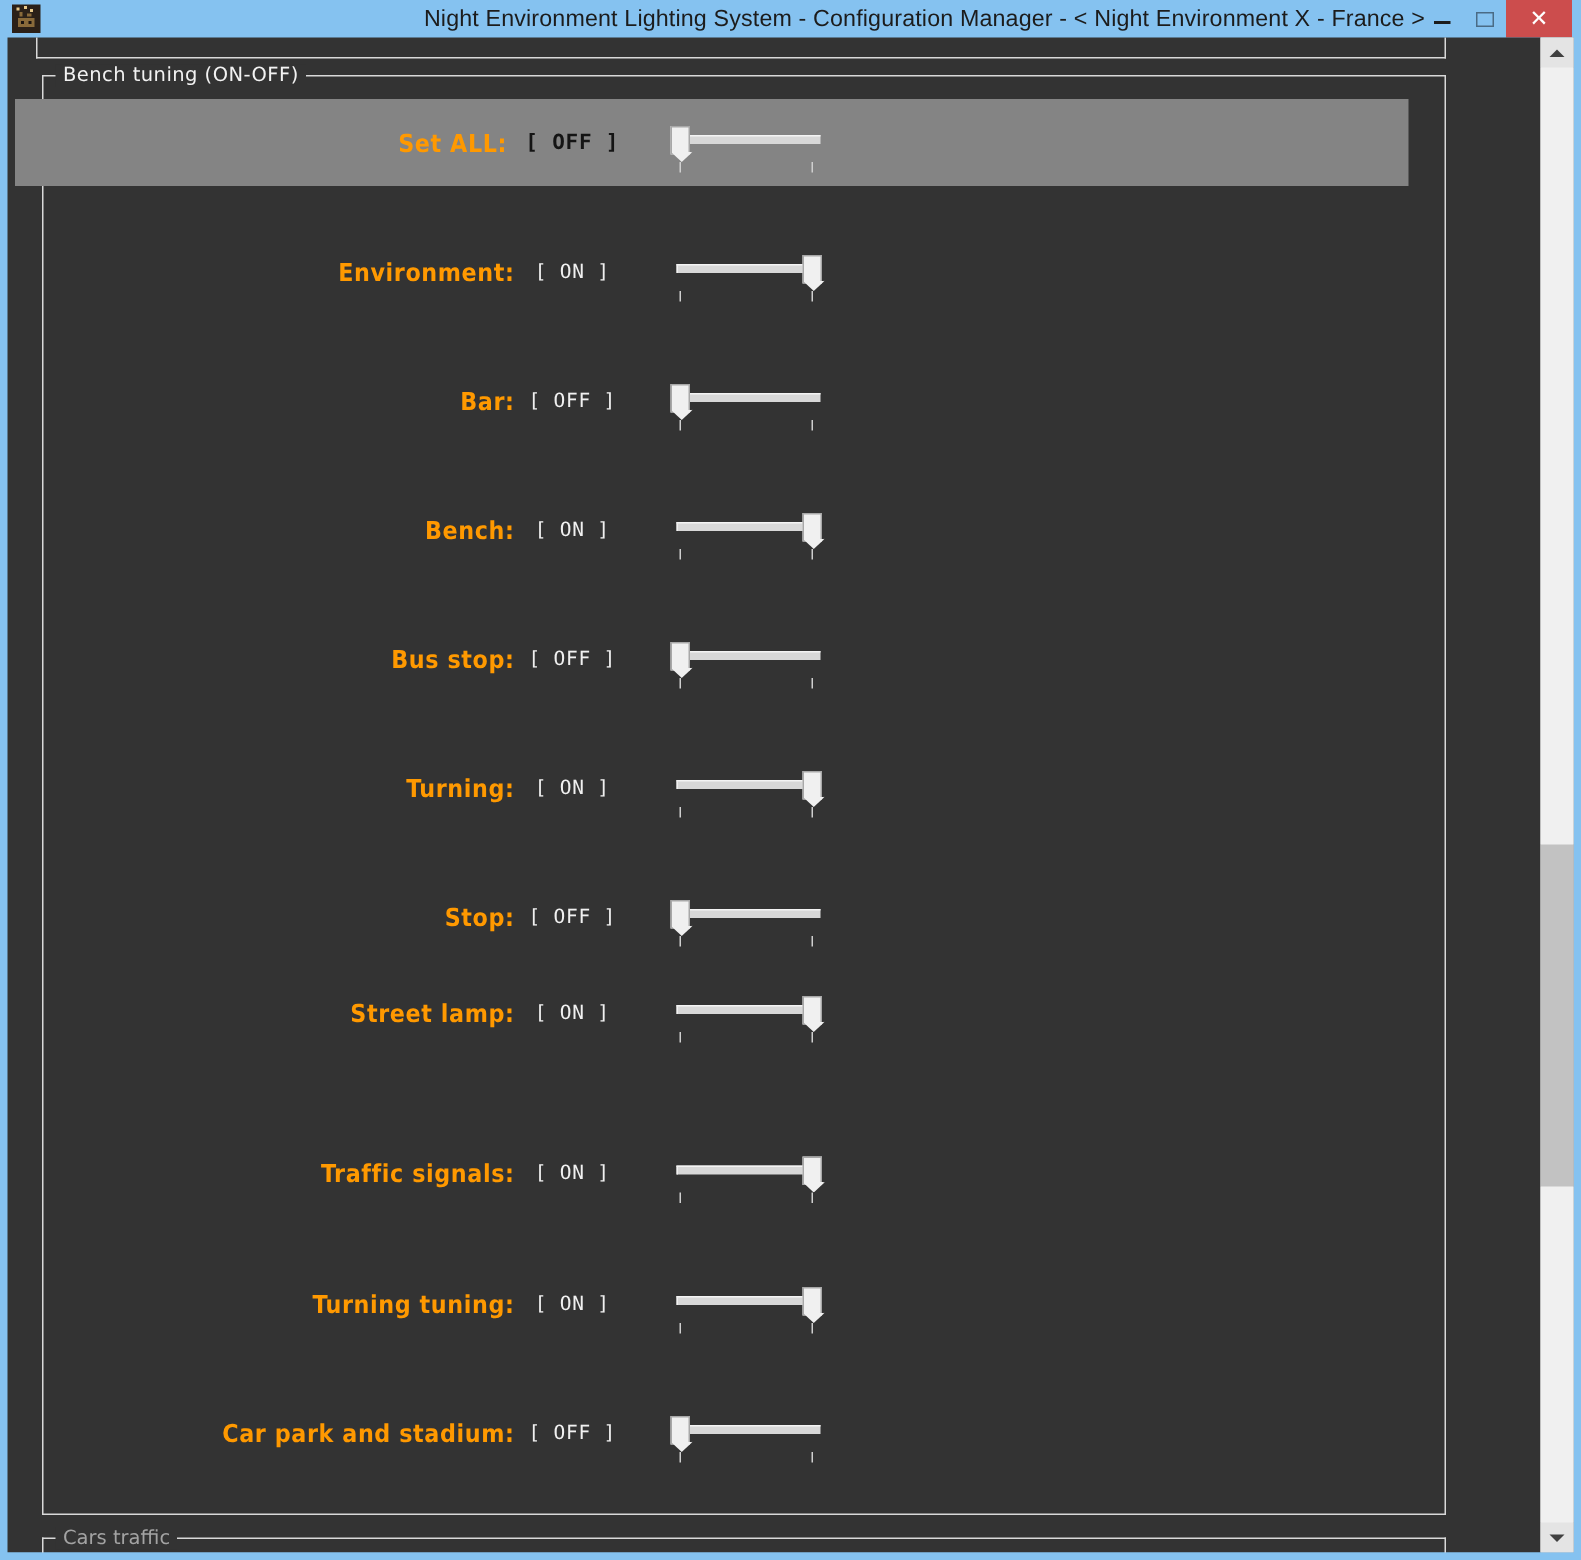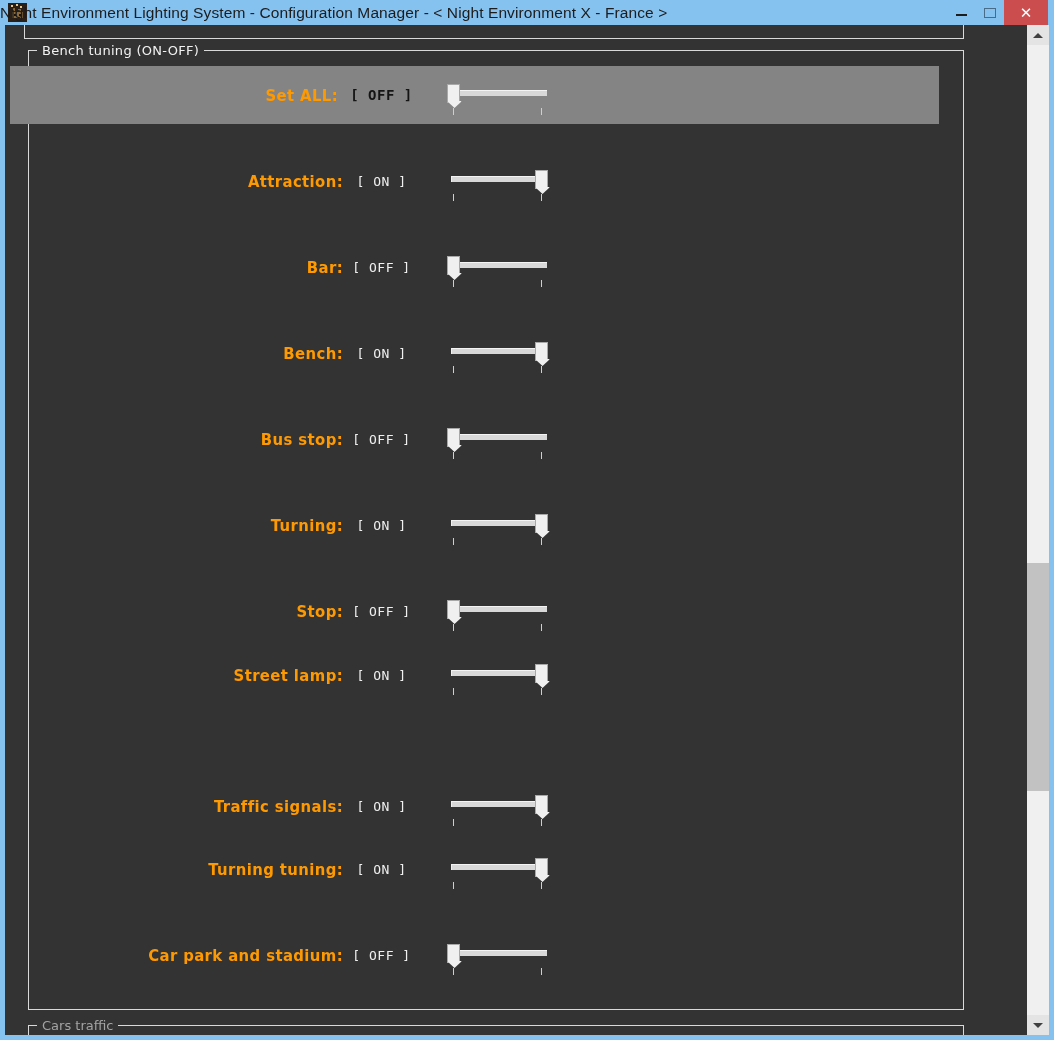--- a/index.html
+++ b/index.html
@@ -36,21 +36,21 @@
   }
   #app-icon .px { position: absolute; background: #e8c98a; }
   #app-icon .px.dim { background: #8a6a3a; }
   #app-icon .px.dark { background: #1a1310; }
 
   #title-text {
     position: absolute;
     left: 0; top: 0;
     width: 950px; height: 25px;
     line-height: 25px;
-    text-align: left;
+    text-align: right;
     font-size: 15.5px;
     color: #1c1c1c;
     white-space: nowrap;
     letter-spacing: 0.1px;
   }
 
   .win-btn {
     position: absolute;
     top: 0;
     height: 25px;
@@ -306,21 +306,21 @@
           <div class="row-label">Set ALL:</div>
           <div class="row-state">[ OFF ]</div>
           <div class="slider off">
             <div class="track"></div>
             <div class="thumb"></div>
             <div class="tick left"></div>
             <div class="tick right"></div>
           </div>
         </div>
         <div class="row" style="top: 127px;">
-          <div class="row-label">Attraction:</div>
+          <div class="row-label">Environment:</div>
           <div class="row-state">[ ON ]</div>
           <div class="slider on">
             <div class="track"></div>
             <div class="thumb"></div>
             <div class="tick left"></div>
             <div class="tick right"></div>
           </div>
         </div>
         <div class="row" style="top: 213px;">
           <div class="row-label">Bar:</div>
@@ -375,21 +375,21 @@
         <div class="row" style="top: 621px;">
           <div class="row-label">Street lamp:</div>
           <div class="row-state">[ ON ]</div>
           <div class="slider on">
             <div class="track"></div>
             <div class="thumb"></div>
             <div class="tick left"></div>
             <div class="tick right"></div>
           </div>
         </div>
-        <div class="row" style="top: 752px;">
+        <div class="row" style="top: 728px;">
           <div class="row-label">Traffic signals:</div>
           <div class="row-state">[ ON ]</div>
           <div class="slider on">
             <div class="track"></div>
             <div class="thumb"></div>
             <div class="tick left"></div>
             <div class="tick right"></div>
           </div>
         </div>
         <div class="row" style="top: 815px;">

